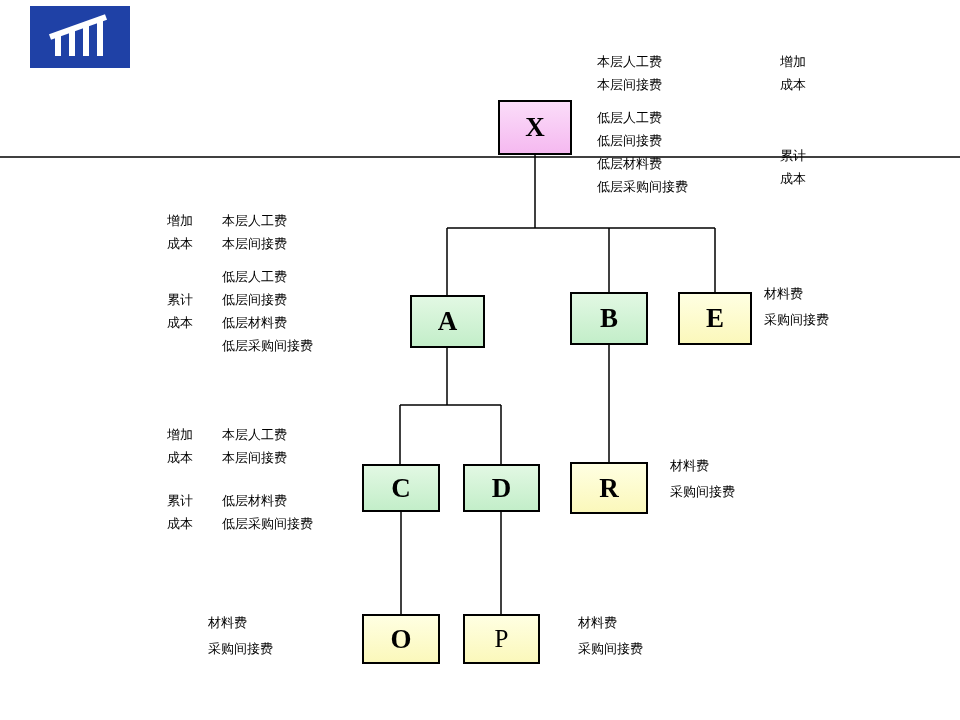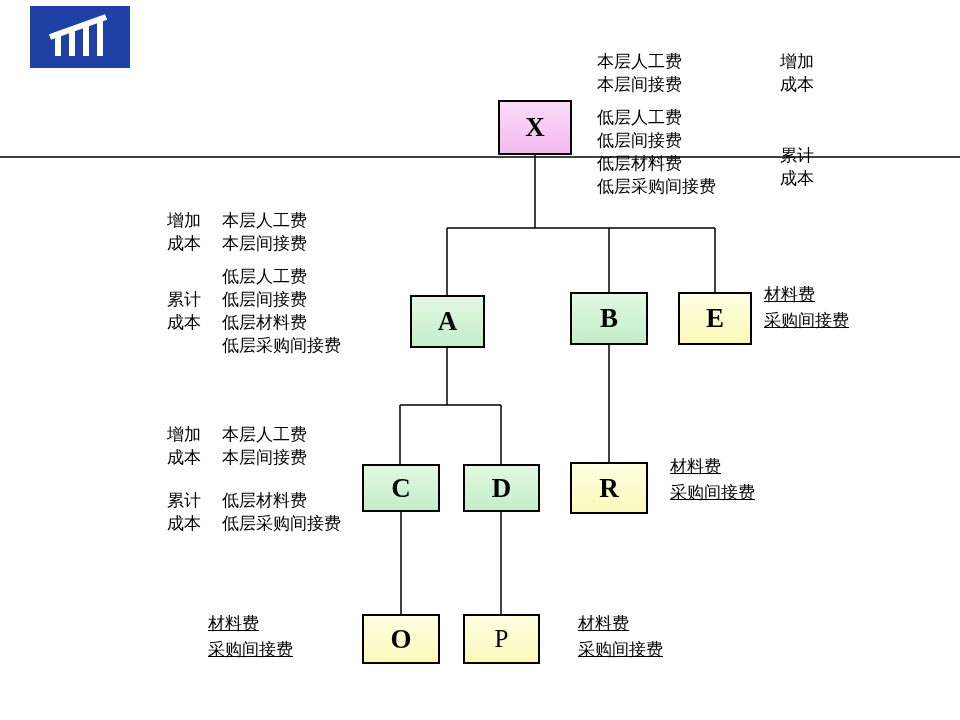--- a/index.html
+++ b/index.html
@@ -31,22 +31,22 @@
     border: 2px solid #000;
     display: flex; align-items: center; justify-content: center;
     font-family: "Liberation Serif", "DejaVu Serif", serif;
     font-weight: bold; font-size: 27px; color: #000;
   }
   .node.root { background: linear-gradient(180deg, #fbdcf9 0%, #f5b9f0 100%); }
   .node.mid  { background: linear-gradient(180deg, #e2f8e3 0%, #c3eec9 100%); }
   .node.leaf { background: linear-gradient(180deg, #ffffe2 0%, #fbf8bb 100%); }
   .node.light { font-weight: normal; font-size: 25px; }
 
-  .ann { position: absolute; font-size: 17px; line-height: 23px; white-space: nowrap; }
-  .ann.mat { line-height: 26px; text-decoration: underline; }
+  .ann { position: absolute; font-size: 13px; line-height: 23px; white-space: nowrap; }
+  .ann.mat { line-height: 26px; }
 </style>
 </head>
 <body>
 
 <div class="slide">
 
   <div class="logo">
     <svg width="100" height="62" viewBox="0 0 100 62">
       <g stroke="#ffffff" stroke-width="6" fill="none">
         <path d="M20 31 L76 11"></path>

